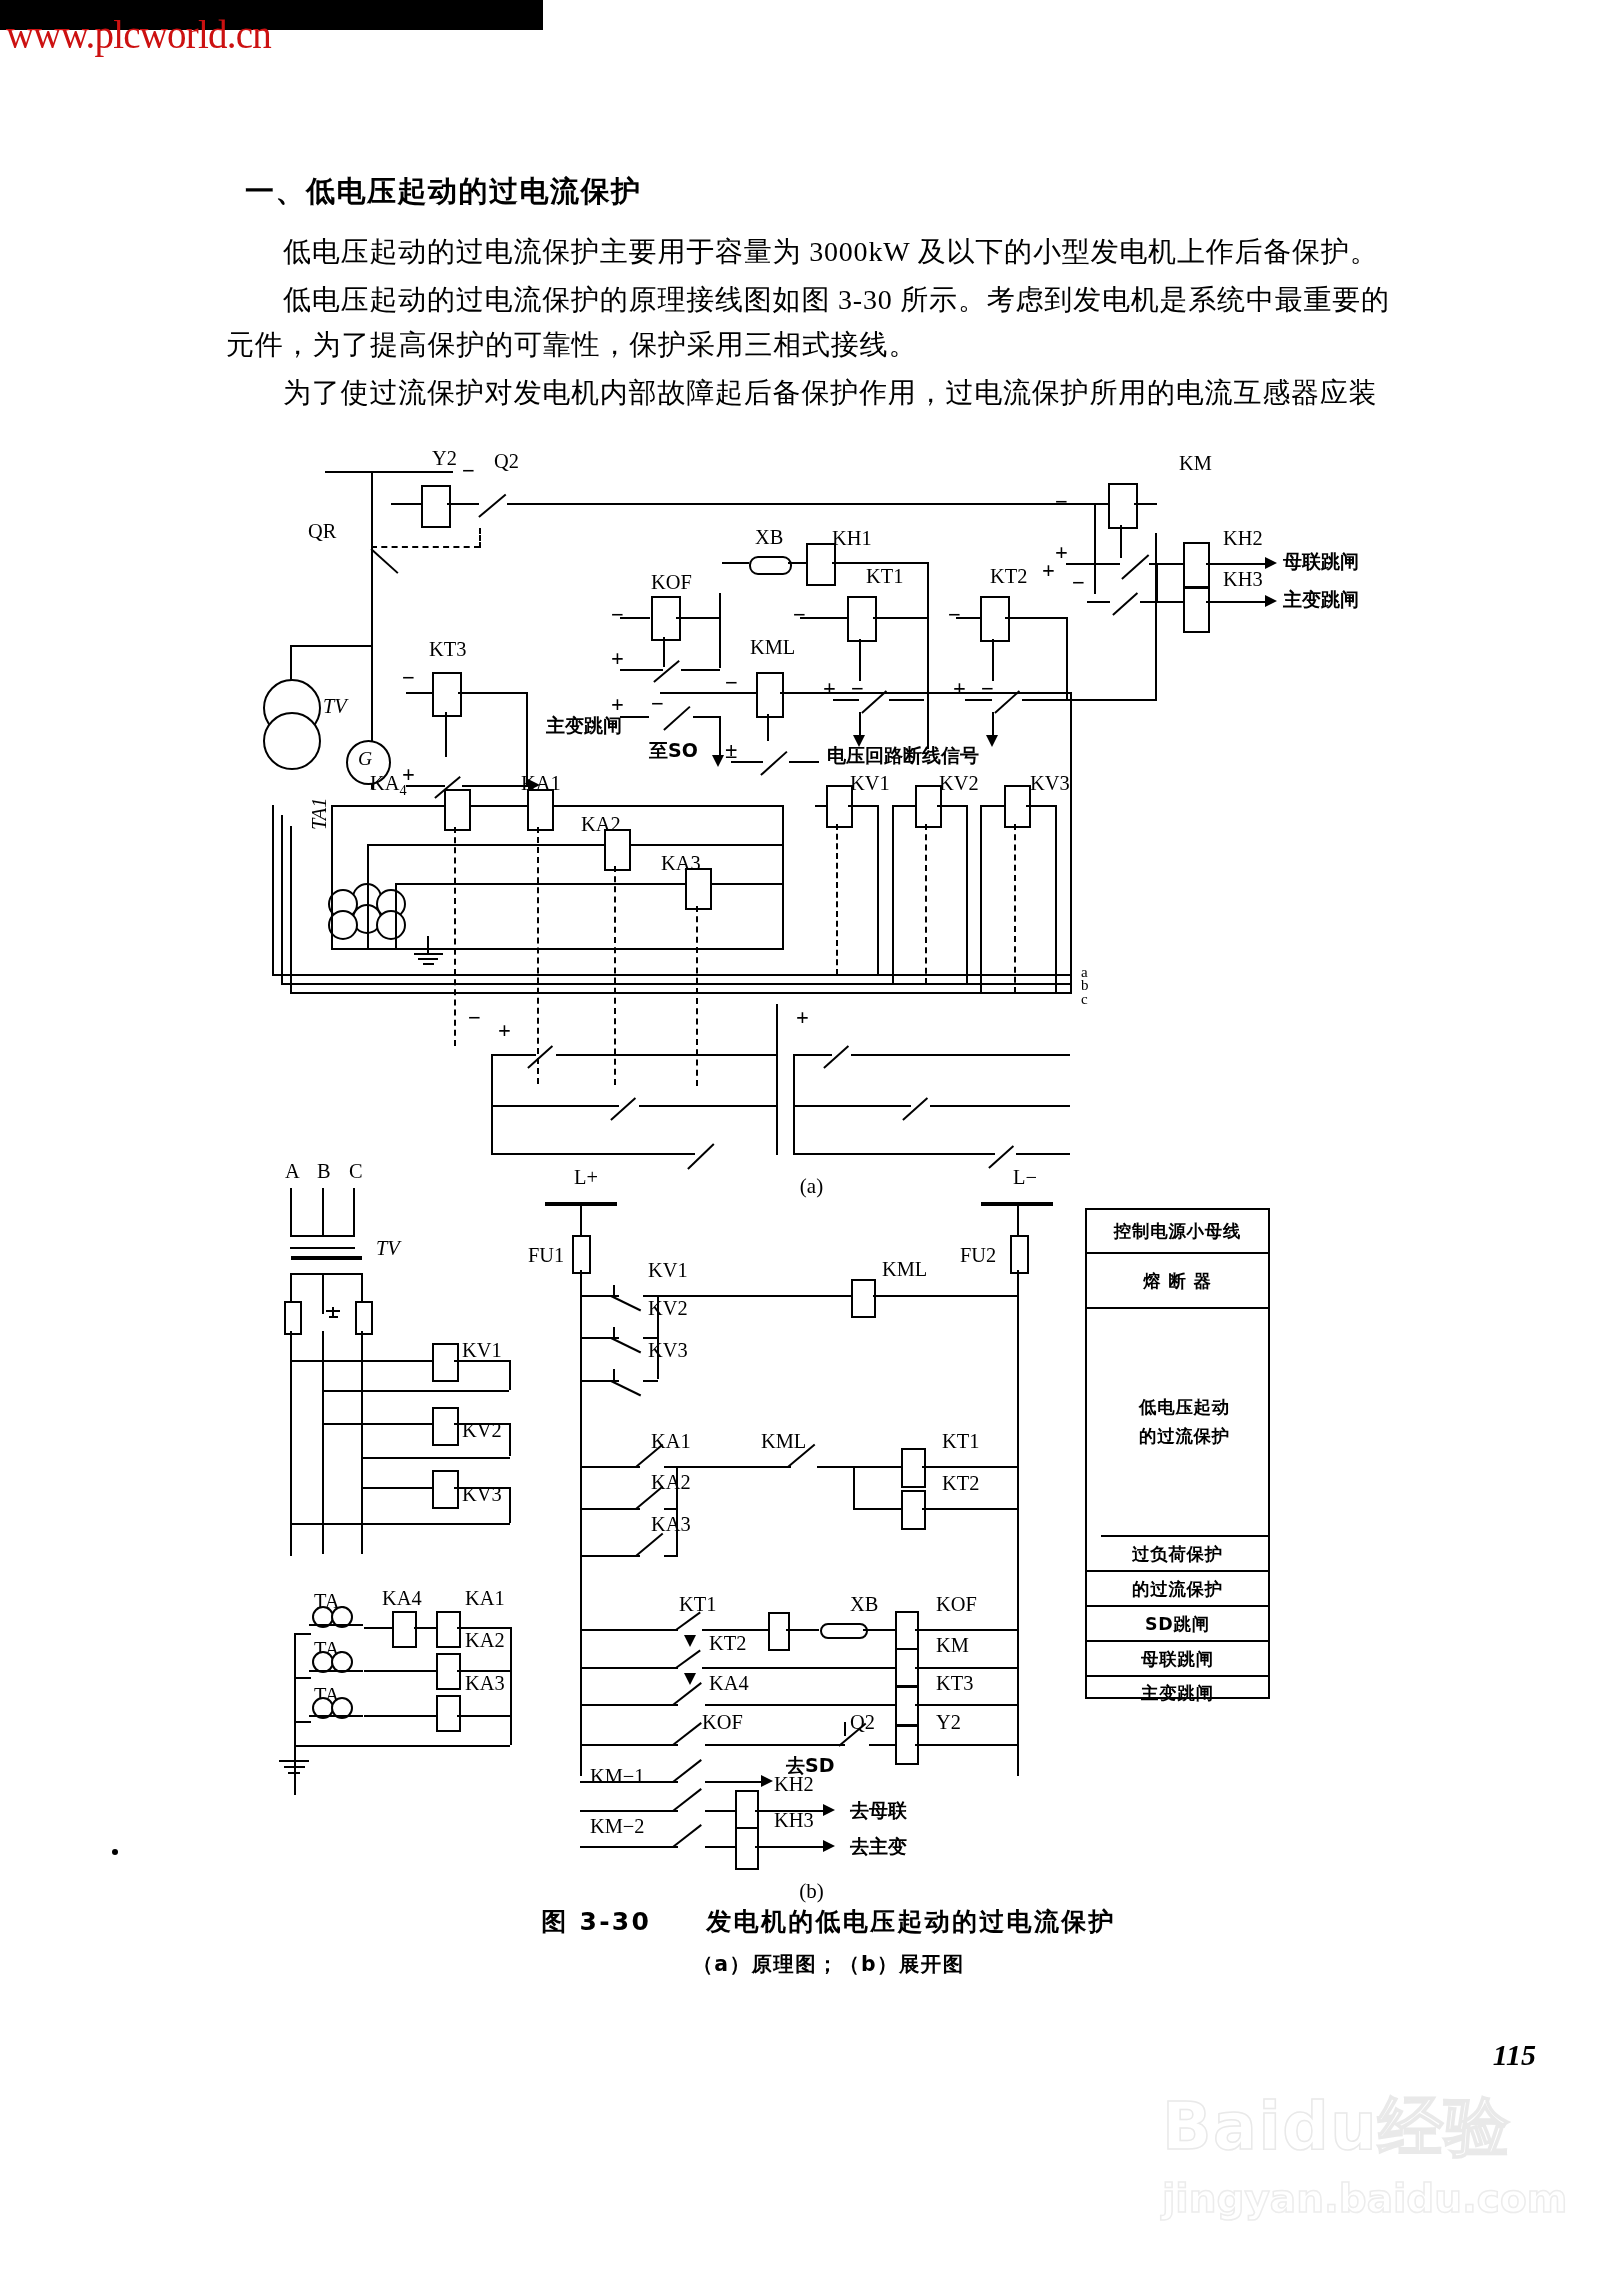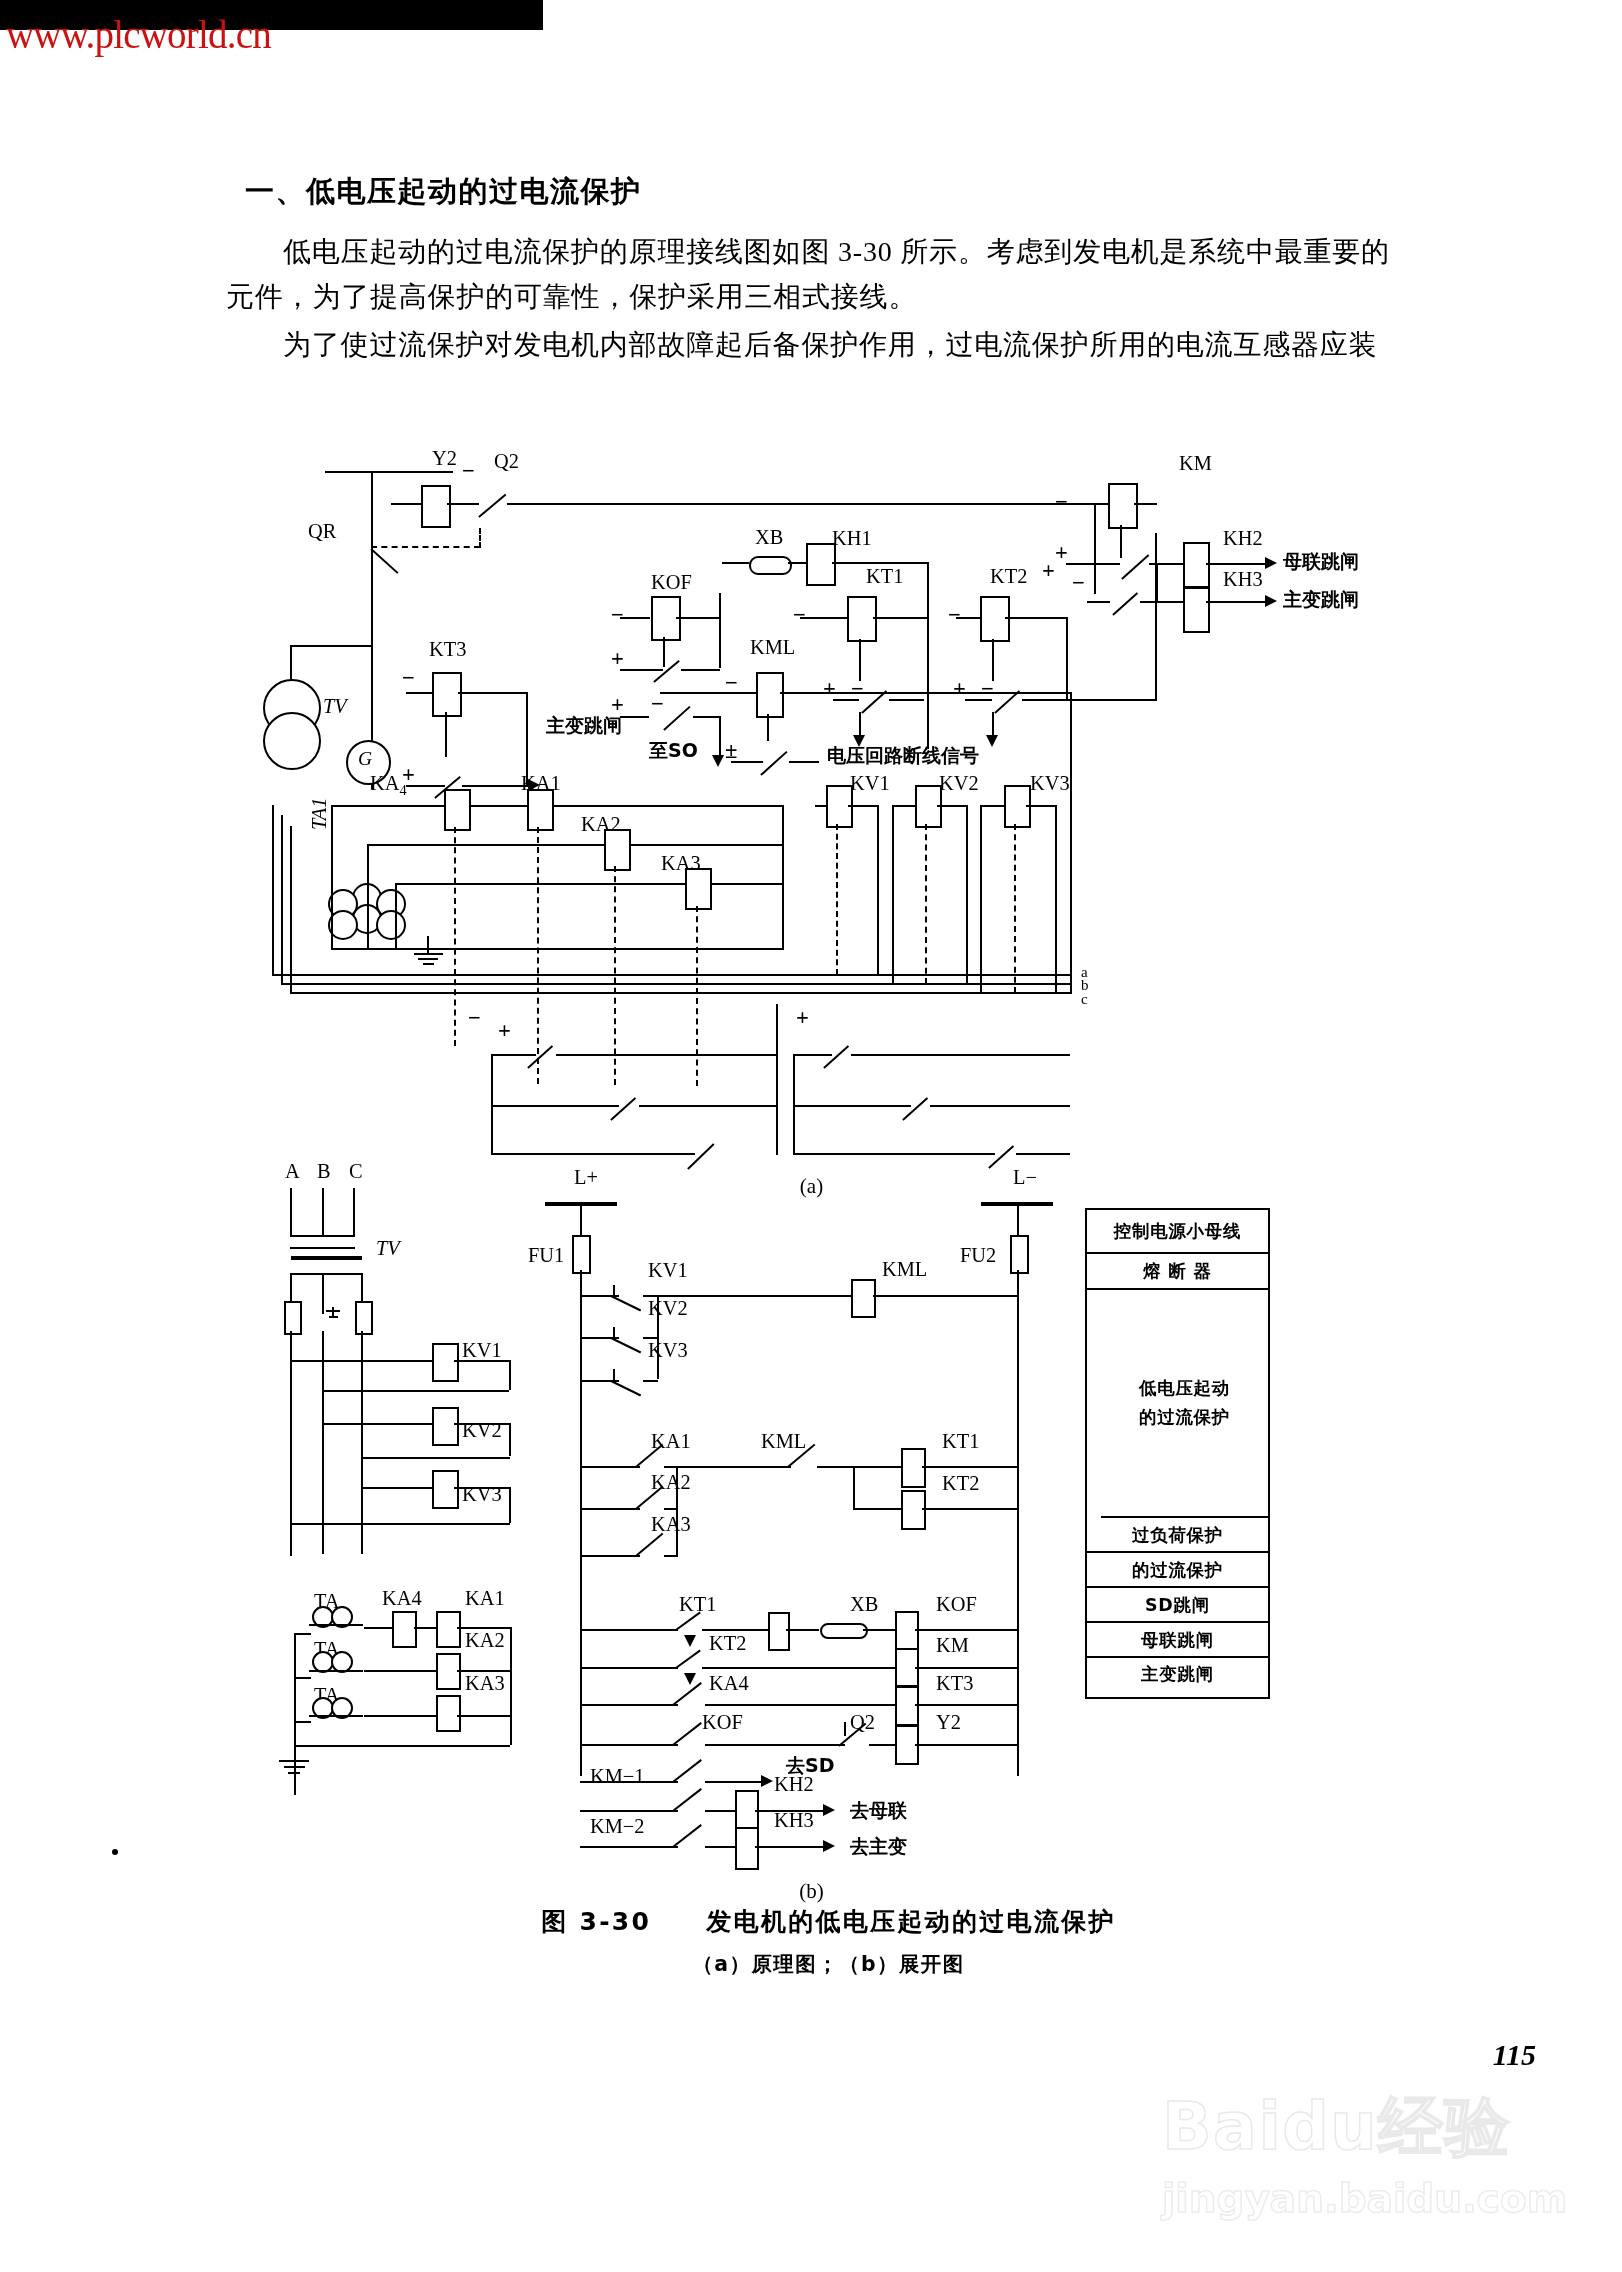--- a/index.html
+++ b/index.html
@@ -71,20 +71,21 @@
   #dot1{position:absolute;left:112px;top:1849px;width:6px;height:6px;background:#000;border-radius:50%;}
 </style>
 </head>
 <body>
 
 <div id="topbar"></div>
 <div id="topurl">www.plcworld.cn</div>
 
 <div id="textblock">
   <div class="h-sec">一、低电压起动的过电流保护</div>
+  <p class="para">低电压起动的过电流保护主要用于容量为 3000kW 及以下的小型发电机上作后备保护。</p>
   <p class="para">低电压起动的过电流保护的原理接线图如图 3-30 所示。考虑到发电机是系统中最重要的元件，为了提高保护的可靠性，保护采用三相式接线。</p>
   <p class="para">为了使过流保护对发电机内部故障起后备保护作用，过电流保护所用的电流互感器应装</p>
 </div>
 
 <div class="fig" id="figa" style="left:0;top:0;width:1623px;height:1177px;">
 
   <div class="ln hl" style="left:325px;top:471px;width:128px;"></div>
   <div class="ln vl" style="left:371px;top:471px;height:317px;"></div>
   <div class="sign" style="left:462px;top:460px;">−</div>
   <div class="lbl" style="left:432px;top:448px;">Y2</div>
@@ -601,21 +602,21 @@
   <div class="lbl" style="left:774px;top:1810px;">KH3</div>
   <div class="ln hl" style="left:755px;top:1846px;width:69px;"></div>
   <div class="arrowR" style="left:823px;top:1840px;"></div>
   <div class="lbl-cn" style="left:850px;top:1837px;">去主变</div>
 
   <div class="cap" style="left:0;top:1879px;width:1623px;">(b)</div>
 </div>
 
 <div id="panel">
   <div class="prow" style="height:44px;">控制电源小母线</div>
-  <div class="prow" style="height:36px;">熔  断  器</div>
+  <div class="prow" style="height:55px;">熔  断  器</div>
   <div class="prow big" style="height:228px;">
     <span>低电压起动</span>
     <span>的过流保护</span>
   </div>
   <div class="prow" style="height:35px;">过负荷保护</div>
   <div class="prow" style="height:35px;">的过流保护</div>
   <div class="prow" style="height:35px;">SD跳闸</div>
   <div class="prow" style="height:35px;">母联跳闸</div>
   <div class="prow last" style="height:32px;">主变跳闸</div>
 </div>

